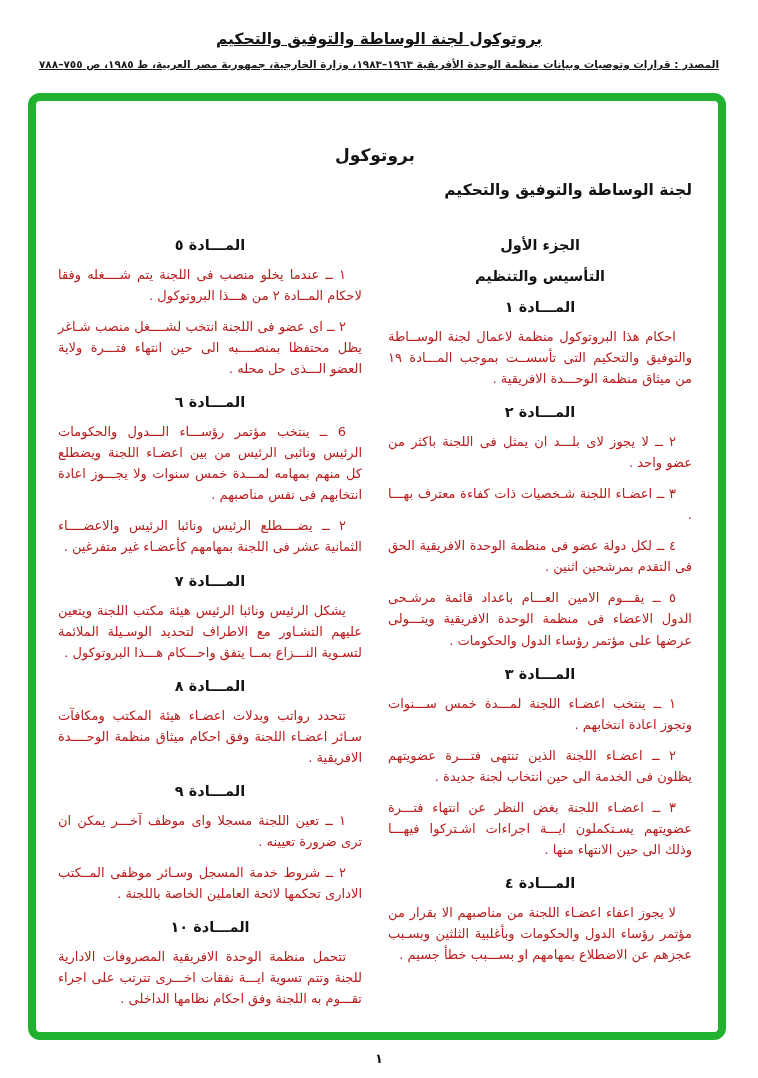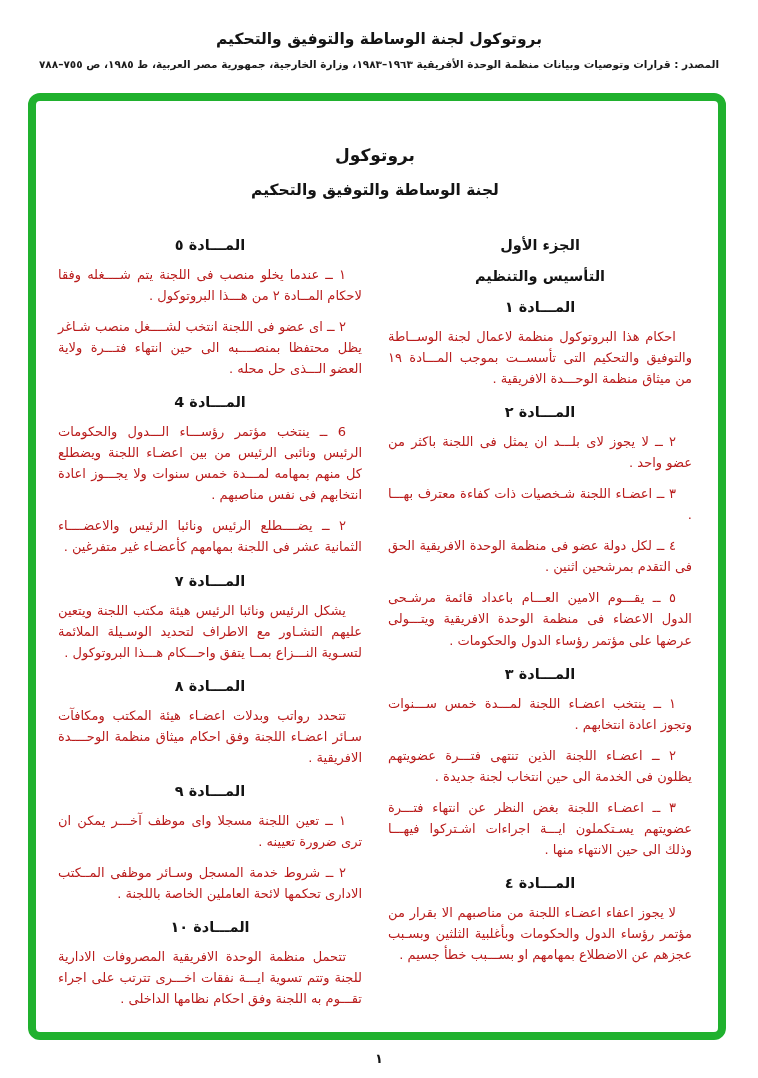--- a/index.html
+++ b/index.html
@@ -4,21 +4,21 @@
 <style>
   * { margin: 0; padding: 0; box-sizing: border-box; }
   html, body { background: #ffffff; }
   body {
     width: 758px; height: 1078px;
     font-family: "DejaVu Sans", sans-serif;
     color: #141414;
     position: relative;
     overflow: hidden;
   }
-  .page { width: 758px; height: 934px; position: relative; direction: rtl; }
+  .page { width: 758px; height: 934px; position: relative; direction: rtl; text-decoration: underline; }
 
   
   .top-header { text-align: center; padding-top: 30px; }
   .doc-main-title {
     font-weight: bold;
     font-size: 15.5px;
     letter-spacing: 0;
   }
   .doc-source-line {
     margin-top: 10px;
@@ -38,21 +38,21 @@
     overflow: hidden;
   }
   .frame-inner {
     padding: 44px 26px 0 22px;
     height: 100%;
   }
 
   
   .inner-title { text-align: center; margin-bottom: 30px; }
   .inner-title-line1 { font-weight: bold; font-size: 17px; margin-bottom: 16px; }
-  .inner-title-line2 { font-weight: bold; font-size: 15.5px; }
+  .inner-title-line2 { font-weight: bold; font-size: 15.5px; text-align: right; }
 
   
   .columns {
     display: flex;
     gap: 26px;
     align-items: flex-start;
   }
   .col { flex: 1 1 0; min-width: 0; }
 
   .article-heading {
@@ -114,21 +114,21 @@
             <div class="para">١ ــ ينتخب اعضـاء اللجنة لمـــدة خمس ســـنوات وتجوز اعادة انتخابهم .</div>
             <div class="para">٢ ــ اعضـاء اللجنة الذين تنتهى فتـــرة عضويتهم يظلون فى الخدمة الى حين انتخاب لجنة جديدة .</div>
             <div class="para">٣ ــ اعضـاء اللجنة بغض النظر عن انتهاء فتـــرة عضويتهم يسـتكملون ايـــة اجراءات اشـتركوا فيهـــا وذلك الى حين الانتهاء منها .</div>
             <div class="article-heading">المـــادة ٤</div>
             <div class="para">لا يجوز اعفاء اعضـاء اللجنة من مناصبهم الا بقرار من مؤتمر رؤساء الدول والحكومات وبأغلبية الثلثين وبسـبب عجزهم عن الاضطلاع بمهامهم او بســـبب خطأ جسيم .</div>
           </div>
         <div class="col">
             <div class="article-heading">المـــادة ٥</div>
             <div class="para">١ ــ عندما يخلو منصب فى اللجنة يتم شــــغله وفقا لاحكام المــادة ٢ من هـــذا البروتوكول .</div>
             <div class="para">٢ ــ اى عضو فى اللجنة انتخب لشــــغل منصب شـاغر يظل محتفظا بمنصــــبه الى حين انتهاء فتـــرة ولاية العضو الـــذى حل محله .</div>
-            <div class="article-heading">المـــادة 4</div>
+            <div class="article-heading">المـــادة ٦</div>
             <div class="para">6 ــ ينتخب مؤتمر رؤســـاء الـــدول والحكومات الرئيس ونائبى الرئيس من بين اعضـاء اللجنة ويضطلع كل منهم بمهامه لمـــدة خمس سنوات ولا يجـــوز اعادة انتخابهم فى نفس مناصبهم .</div>
             <div class="para">٢ ــ يضــــطلع الرئيس ونائبا الرئيس والاعضــــاء الثمانية عشر فى اللجنة بمهامهم كأعضـاء غير متفرغين .</div>
             <div class="article-heading">المـــادة ٧</div>
             <div class="para">يشكل الرئيس ونائبا الرئيس هيئة مكتب اللجنة ويتعين عليهم التشـاور مع الاطراف لتحديد الوسـيلة الملائمة لتسـوية النـــزاع بمــا يتفق واحـــكام هـــذا البروتوكول .</div>
             <div class="article-heading">المـــادة ٨</div>
             <div class="para">تتحدد رواتب وبدلات اعضـاء هيئة المكتب ومكافآت سـائر اعضـاء اللجنة وفق احكام ميثاق منظمة الوحــــدة الافريقية .</div>
             <div class="article-heading">المـــادة ٩</div>
             <div class="para">١ ــ تعين اللجنة مسجلا واى موظف آخـــر يمكن ان ترى ضرورة تعيينه .</div>
             <div class="para">٢ ــ شروط خدمة المسجل وسـائر موظفى المــكتب الادارى تحكمها لائحة العاملين الخاصة باللجنة .</div>
             <div class="article-heading">المـــادة ١٠</div>

